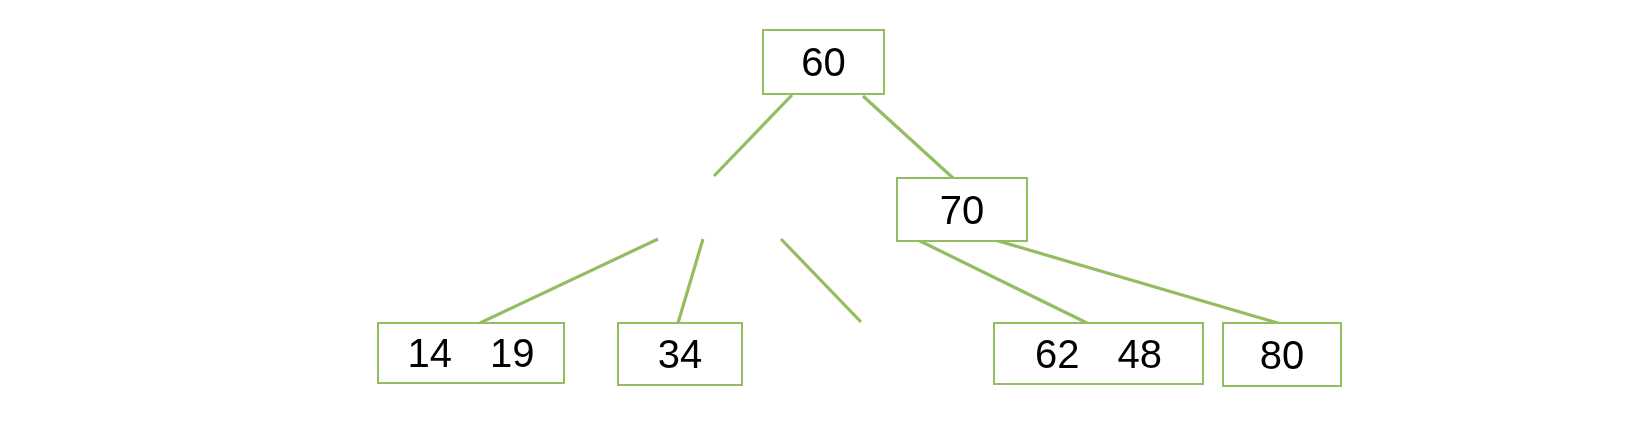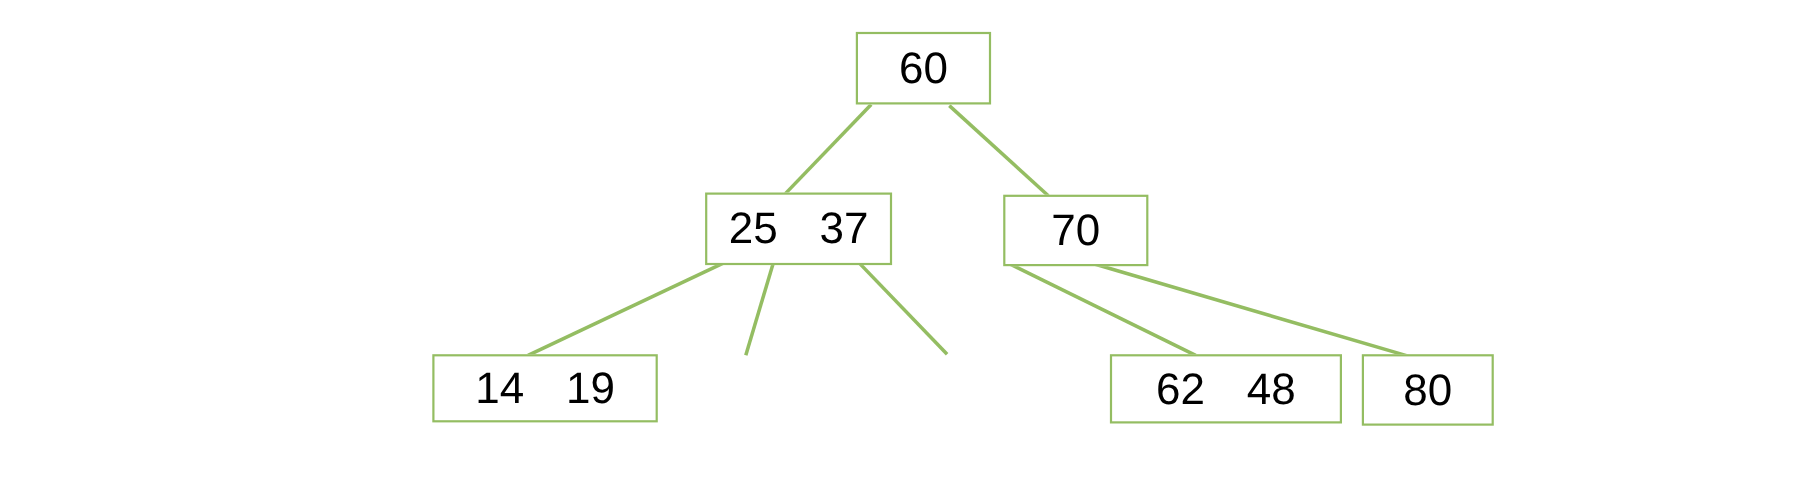--- a/index.html
+++ b/index.html
@@ -29,21 +29,20 @@
   }
   .tree-node {
     position: absolute;
     box-sizing: border-box;
     background: var(--node-fill, #ffffff);
     border: var(--border-w, 2px) solid var(--accent, #94bd62);
     display: flex;
     align-items: center;
     justify-content: center;
     gap: 38px;
-    margin-left: 16px;
   }
   .node-key {
     color: var(--text-color, #000000);
     font-size: var(--key-font-size, 40px);
     line-height: 1;
     white-space: nowrap;
   }
 </style>
 </head>
 <body>
@@ -55,30 +54,29 @@
       <line x1="658" y1="239" x2="480" y2="323" stroke="#94bd62" stroke-width="3.2"></line>
       <line x1="703" y1="239" x2="678" y2="323" stroke="#94bd62" stroke-width="3.2"></line>
       <line x1="781" y1="239" x2="861" y2="322" stroke="#94bd62" stroke-width="3.2"></line>
       <line x1="918" y1="240" x2="1087" y2="323" stroke="#94bd62" stroke-width="3.2"></line>
       <line x1="995" y1="240" x2="1281" y2="324" stroke="#94bd62" stroke-width="3.2"></line>
     </svg>
   <div class="nodes-layer">
       <div class="tree-node" style="left: 762px; top: 29px; width: 123px; height: 66px;">
         <span class="node-key">60</span>
       </div>
-      <div class="tree-node" style="left: 625px; top: 175px; width: 170px; height: 66px;">
-        <span class="node-key">25</span>
-        <span class="node-key">37</span>
-      </div>
       <div class="tree-node" style="left: 896px; top: 177px; width: 132px; height: 65px;">
         <span class="node-key">70</span>
       </div>
-      <div class="tree-node" style="left: 377px; top: 322px; width: 205px; height: 62px;">
+      <div class="tree-node" style="left: 377px; top: 322px; width: 188px; height: 62px;">
         <span class="node-key">14</span>
         <span class="node-key">19</span>
+      </div>
+      <div class="tree-node" style="left: 617px; top: 322px; width: 126px; height: 64px;">
+        <span class="node-key">34</span>
       </div>
       <div class="tree-node" style="left: 993px; top: 322px; width: 211px; height: 63px;">
         <span class="node-key">62</span>
         <span class="node-key">48</span>
       </div>
       <div class="tree-node" style="left: 1222px; top: 322px; width: 120px; height: 65px;">
         <span class="node-key">80</span>
       </div>
     </div>
 </div>

